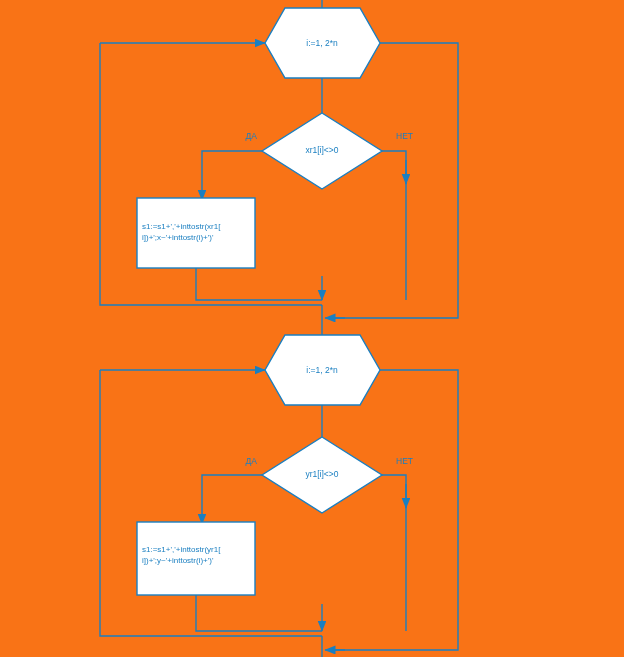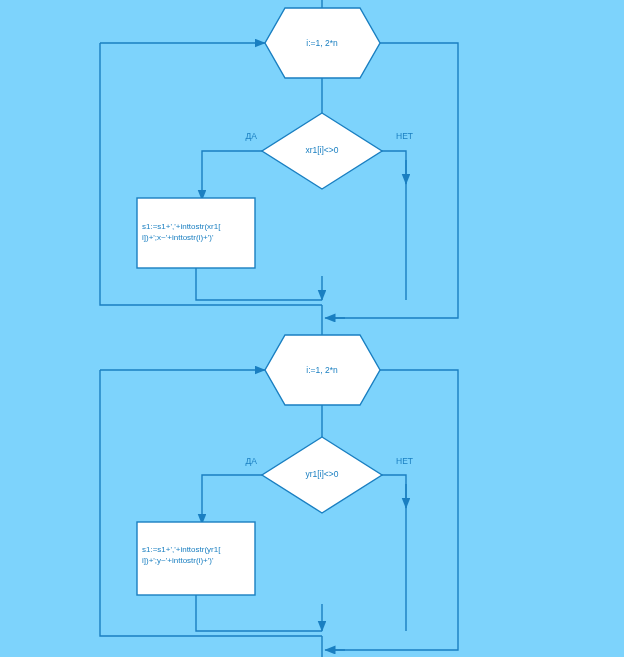--- a/index.html
+++ b/index.html
@@ -7,21 +7,21 @@
     padding: 0;
     background: #ffffff;
   }
   body {
     font-family: "Liberation Sans", sans-serif;
   }
   #canvas {
     position: relative;
     width: 624px;
     height: 657px;
-    background: #7dd3fc;
+    background: #f97316;
     overflow: hidden;
   }
   svg#flow {
     position: absolute;
     left: 0;
     top: 0;
     width: 624px;
     height: 657px;
   }
   .shape-stroke {

